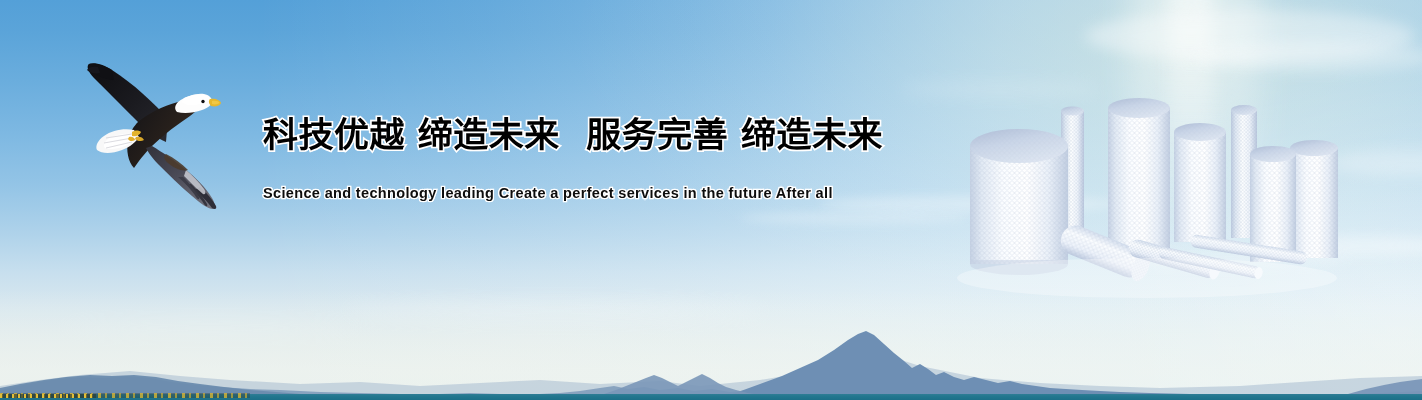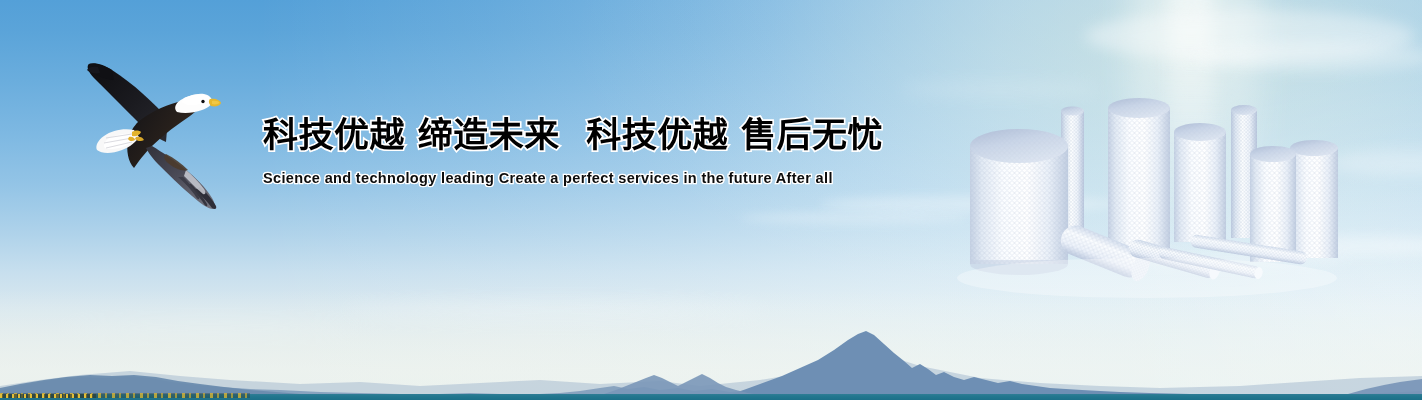--- a/index.html
+++ b/index.html
@@ -223,21 +223,21 @@
     -webkit-text-stroke: 3.2px #ffffff;
     paint-order: stroke fill;
     text-shadow:
        1px  0 0 #ffffff,  -1px  0 0 #ffffff,
        0  1px 0 #ffffff,   0  -1px 0 #ffffff,
        1px  1px 0 #ffffff, -1px  1px 0 #ffffff,
        1px -1px 0 #ffffff, -1px -1px 0 #ffffff;
   }
   .headline .phrase-gap { display: inline-block; width: 34px; }
   .subline {
-    margin-top: 10px;
+    margin-top: 25px;
     font-family: "Liberation Sans", "DejaVu Sans", sans-serif;
     font-size: 14.5px;
     font-weight: bold;
     letter-spacing: .35px;
     white-space: nowrap;
     color: #0d0d0d;
     -webkit-text-stroke: 2.4px #ffffff;
     paint-order: stroke fill;
     text-shadow:
        1px  0 0 #ffffff,  -1px  0 0 #ffffff,
@@ -494,18 +494,18 @@
       </g>
 
       <ellipse cx="195" cy="190" rx="190" ry="20" fill="#ffffff" opacity="0.32"></ellipse>
     </svg>
   </div>
 
   <div class="text-block">
     <div class="headline">
       <span>科技优越 缔造未来</span>
       <span class="phrase-gap"></span>
-      <span>科技优越 售后无忧</span>
+      <span>服务完善 缔造未来</span>
     </div>
     <div class="subline">Science and technology leading Create a perfect services in the future After all</div>
   </div>
 
 </div>
 
 </body></html>

